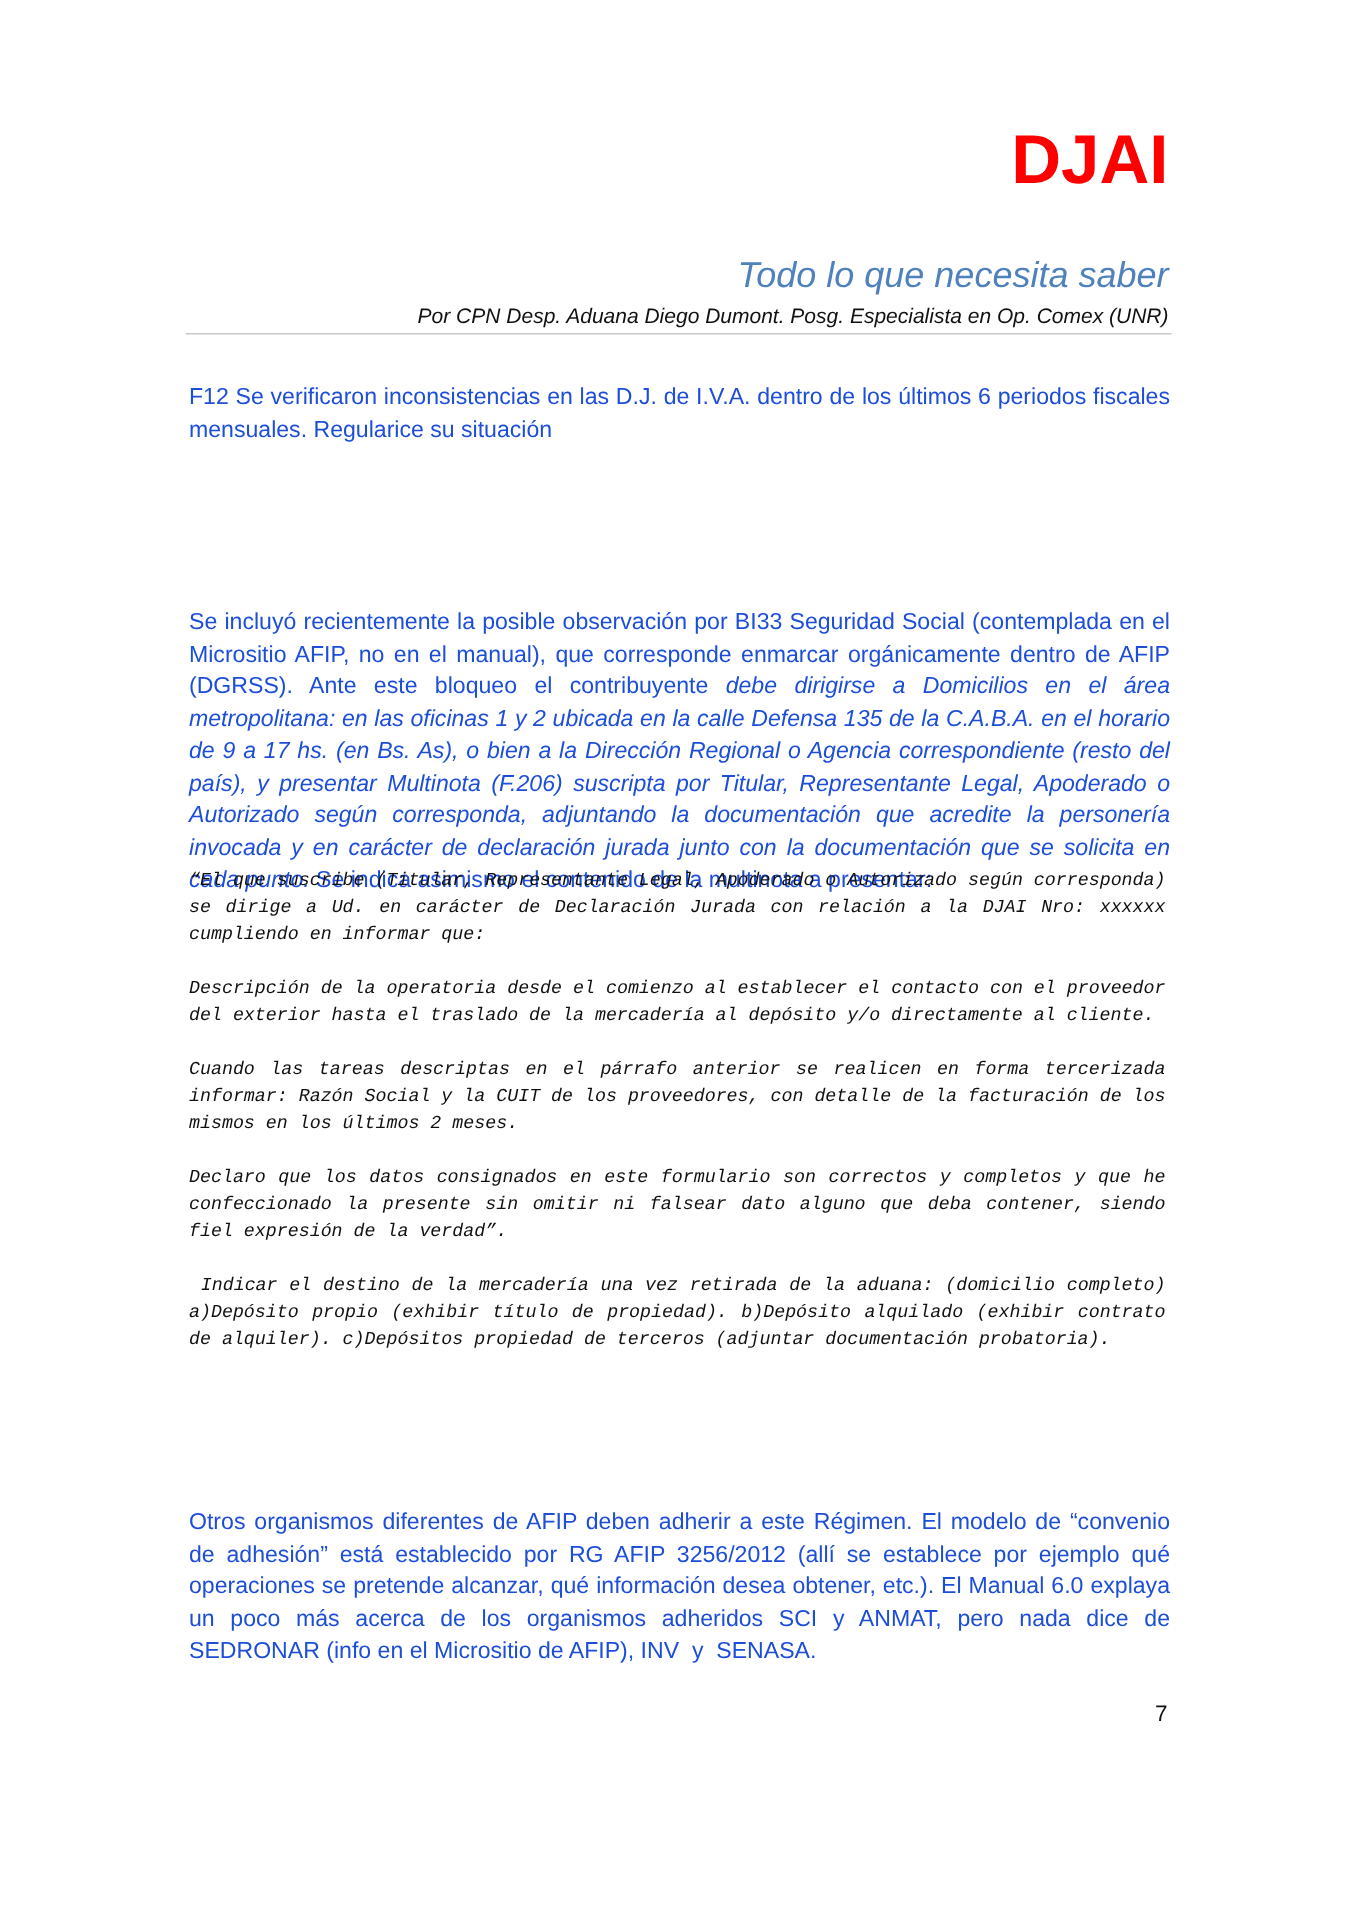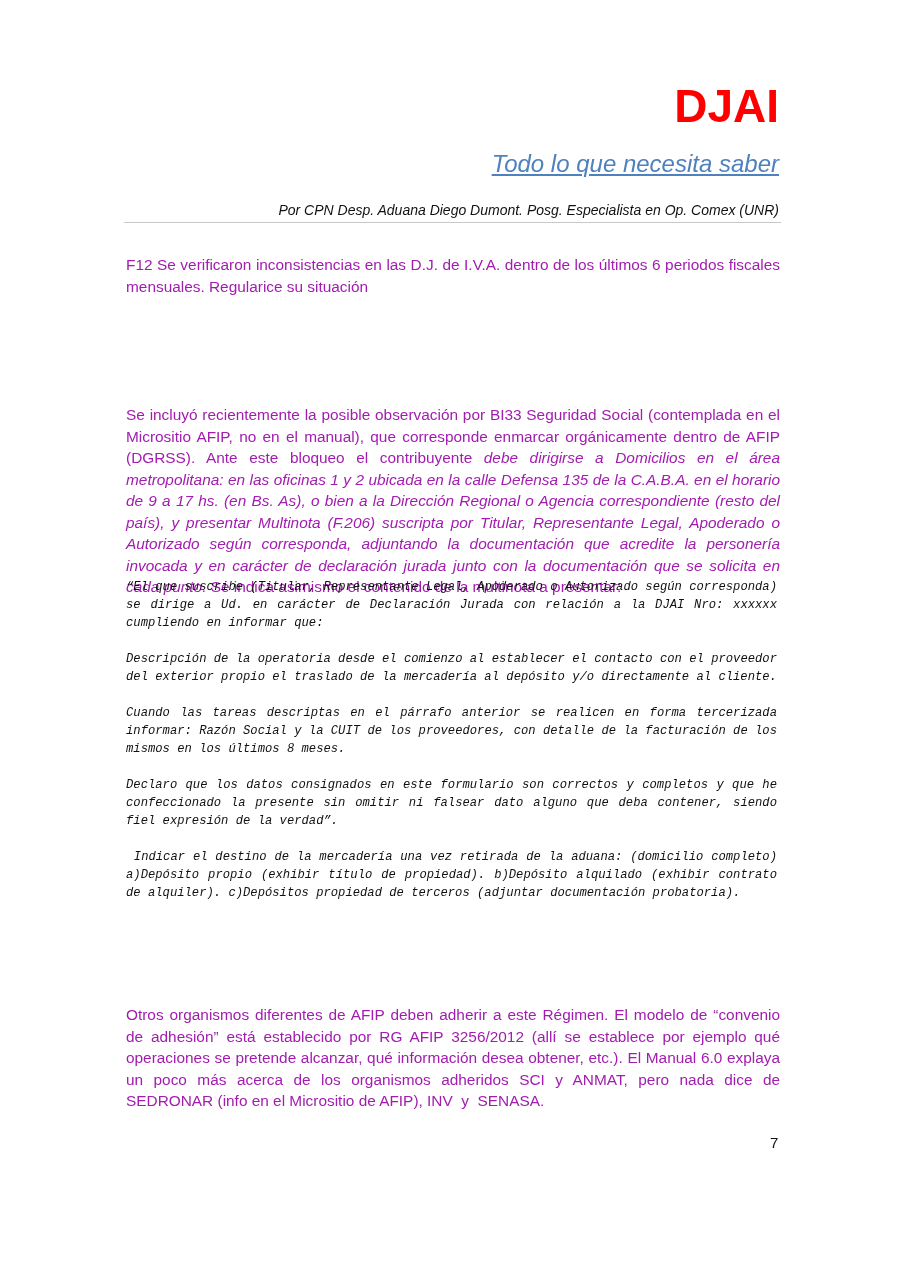--- a/index.html
+++ b/index.html
@@ -1,28 +1,28 @@
 <!DOCTYPE html>
 <html><head>
 <meta charset="utf-8">
 <style>
   html, body { margin: 0; padding: 0; background: #ffffff; }
   body { width: 905px; height: 1280px; position: relative; overflow: hidden;
          font-family: "Liberation Sans", sans-serif; color: #111; }
   .page { position: absolute; left: 0; top: 0; width: 905px; height: 1056px; }
   .title { position: absolute; right: 126px; top: 78px; font-size: 46px; font-weight: bold;
            color: #ff0000; letter-spacing: 0px; line-height: 56px; }
-  .subtitle { position: absolute; right: 126px; top: 148px; font-size: 24px; font-style: italic;
-              color: #4f81bd; line-height: 32px; text-decoration: underline; }
+  .subtitle { position: absolute; right: 126px; top: 168px; font-size: 24px; font-style: italic;
+              color: #4f81bd; line-height: 32px; }
   .byline { position: absolute; right: 126px; top: 202px; font-size: 14px; font-style: italic;
             color: #111; line-height: 16px; }
   .rule { position: absolute; left: 124px; top: 222px; width: 657px; height: 0;
           border-top: 1.5px solid #c8c8c8; }
   .body-block { position: absolute; left: 126px; width: 654px; text-align: justify;
-                font-size: 15.4px; line-height: 21.5px; color: #a21caf; }
+                font-size: 15.4px; line-height: 21.5px; color: #1d4ed8; }
   .body-block p { margin: 0; }
   .quote-block { position: absolute; left: 126px; width: 654px; text-align: justify;
                  font-size: 12.2px; line-height: 18px; font-style: italic; color: #111; }
   .quote-block p { margin: 0 3px 18px 0; font-family: Liberation Mono, monospace; }
   .page-number { position: absolute; left: 770px; top: 1134px; font-size: 15px; color: #111; }
   em { font-style: italic; }
 </style>
 </head>
 <body>
 
@@ -36,22 +36,22 @@
   <div class="body-block" style="top:254px;">
     <p>F12 Se verificaron inconsistencias en las D.J. de I.V.A. dentro de los últimos 6 periodos fiscales mensuales. Regularice su situación</p>
   </div>
 
   <div class="body-block" style="top:360px;margin-top:44px;">
     <p><span>Se incluyó recientemente la posible observación por BI33 Seguridad Social (contemplada en el Micrositio AFIP, no en el manual), que corresponde enmarcar orgánicamente dentro de AFIP (DGRSS). Ante este bloqueo el contribuyente </span><em>debe dirigirse a Domicilios en el área metropolitana: en las oficinas 1 y 2 ubicada en la calle Defensa 135 de la C.A.B.A. en el horario de 9 a 17 hs. (en Bs. As), o bien a la Dirección Regional o Agencia correspondiente (resto del país), y presentar Multinota (F.206) suscripta por Titular, Representante Legal, Apoderado o Autorizado según corresponda, adjuntando la documentación que acredite la personería invocada y en carácter de declaración jurada junto con la documentación que se solicita en cada punto.</em><span> Se indica asimismo el contenido de la multinota a presentar:</span></p>
   </div>
 
   <div class="quote-block" style="top:578px;">
     <p>“El que suscribe (Titular, Representante Legal, Apoderado o Autorizado según corresponda) se dirige a Ud. en carácter de Declaración Jurada con relación a la DJAI Nro: xxxxxx cumpliendo en informar que:</p>
-    <p>Descripción de la operatoria desde el comienzo al establecer el contacto con el proveedor del exterior propio el traslado de la mercadería al depósito y/o directamente al cliente.</p>
-    <p style="white-space:pre-wrap;">Cuando las tareas descriptas en el párrafo anterior se realicen en forma tercerizada informar: Razón Social y la CUIT de los proveedores, con detalle de la facturación de los mismos en los últimos 8 meses.</p>
+    <p>Descripción de la operatoria desde el comienzo al establecer el contacto con el proveedor del exterior hasta el traslado de la mercadería al depósito y/o directamente al cliente.</p>
+    <p style="white-space:pre-wrap;">Cuando las tareas descriptas en el párrafo anterior se realicen en forma tercerizada informar: Razón Social y la CUIT de los proveedores, con detalle de la facturación de los mismos en los últimos 2 meses.</p>
     <p>Declaro que los datos consignados en este formulario son correctos y completos y que he confeccionado la presente sin omitir ni falsear dato alguno que deba contener, siendo fiel expresión de la verdad”.</p>
     <p style="white-space:pre-wrap;"> Indicar el destino de la mercadería una vez retirada de la aduana: (domicilio completo) a)Depósito propio (exhibir título de propiedad). b)Depósito alquilado (exhibir contrato de alquiler). c)Depósitos propiedad de terceros (adjuntar documentación probatoria).</p>
   </div>
 
   <div class="body-block" style="top:1004px;">
     <p style="white-space:pre-wrap;">Otros organismos diferentes de AFIP deben adherir a este Régimen. El modelo de “convenio de adhesión” está establecido por RG AFIP 3256/2012 (allí se establece por ejemplo qué operaciones se pretende alcanzar, qué información desea obtener, etc.). El Manual 6.0 explaya un poco más acerca de los organismos adheridos SCI y ANMAT, pero nada dice de SEDRONAR (info en el Micrositio de AFIP), INV  y  SENASA.</p>
   </div>
 
   <div class="page-number">7</div>
 

